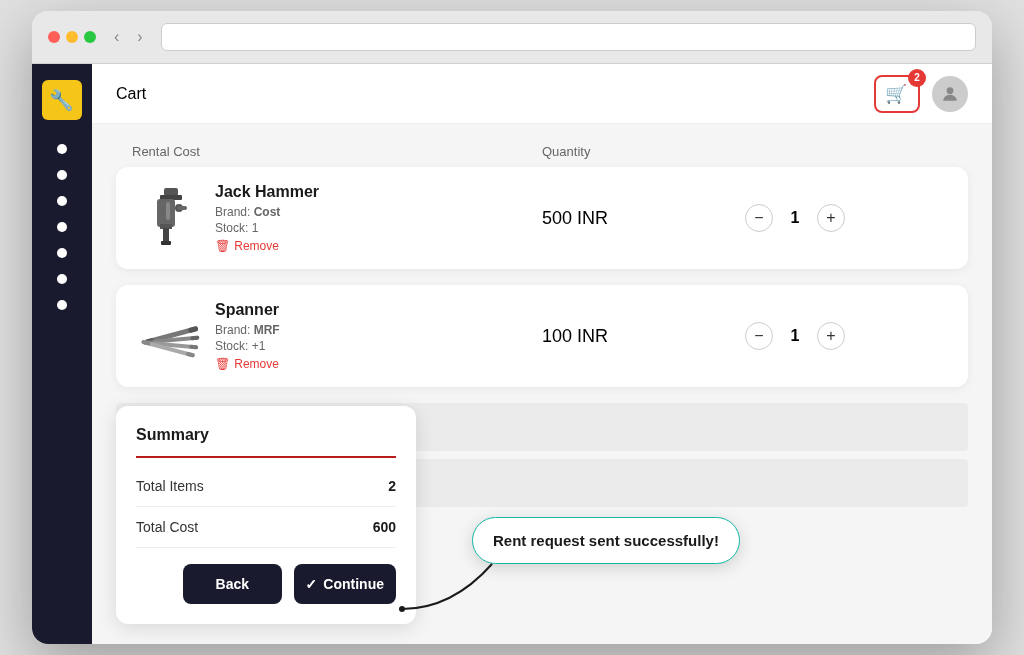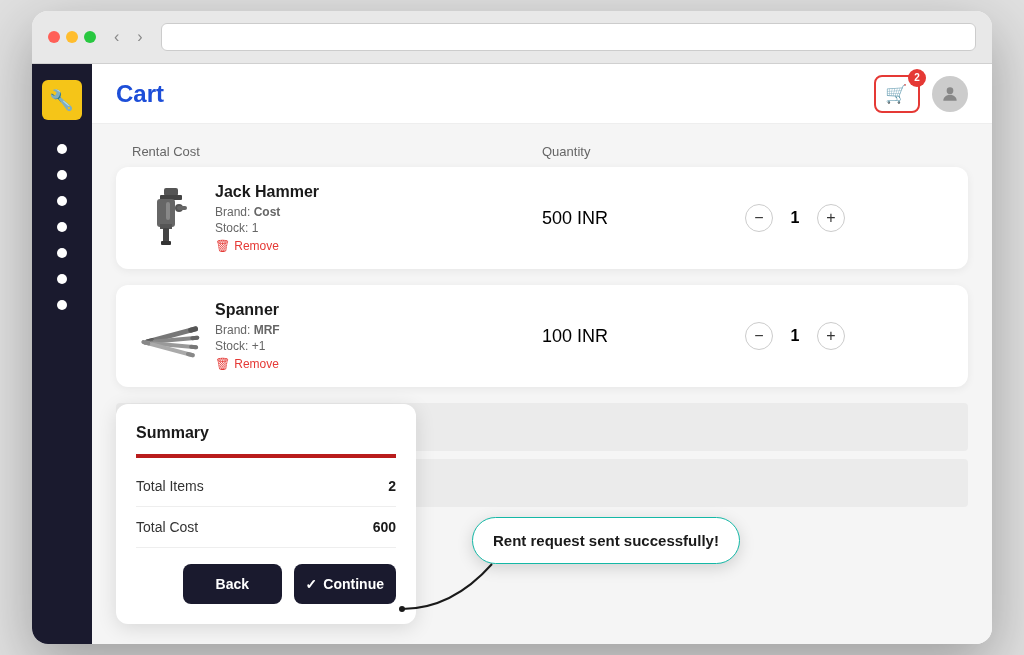--- a/index.html
+++ b/index.html
@@ -110,23 +110,23 @@
     .app-header {
       background: #fff;
       padding: 12px 24px;
       display: flex;
       align-items: center;
       justify-content: space-between;
       border-bottom: 1px solid #eee;
       height: 60px;
     }
     .app-header-title {
-      font-size: 24px;
-      font-weight: 700;
-      color: #1d4ed8;
+      font-size: 16px;
+      font-weight: 400;
+      color: #000000;
     }
     .header-actions {
       display: flex;
       align-items: center;
       gap: 12px;
     }
     .cart-icon-btn {
       position: relative;
       border: 2px solid #e53935;
       border-radius: 8px;
@@ -277,21 +277,21 @@
       box-shadow: 0 4px 20px rgba(0,0,0,0.12);
       padding: 20px;
       z-index: 10;
     }
     .summary-title {
       font-size: 16px;
       font-weight: 700;
       color: #1a1a1a;
       margin-bottom: 12px;
       padding-bottom: 12px;
-      border-bottom: 4px solid #b91c1c;
+      border-bottom: 2px solid #b91c1c;
     }
     .summary-row {
       display: flex;
       justify-content: space-between;
       align-items: flex-end;
       padding: 8px 0;
       gap: 46px;
     }
     .summary-label {
       font-size: 14px;

